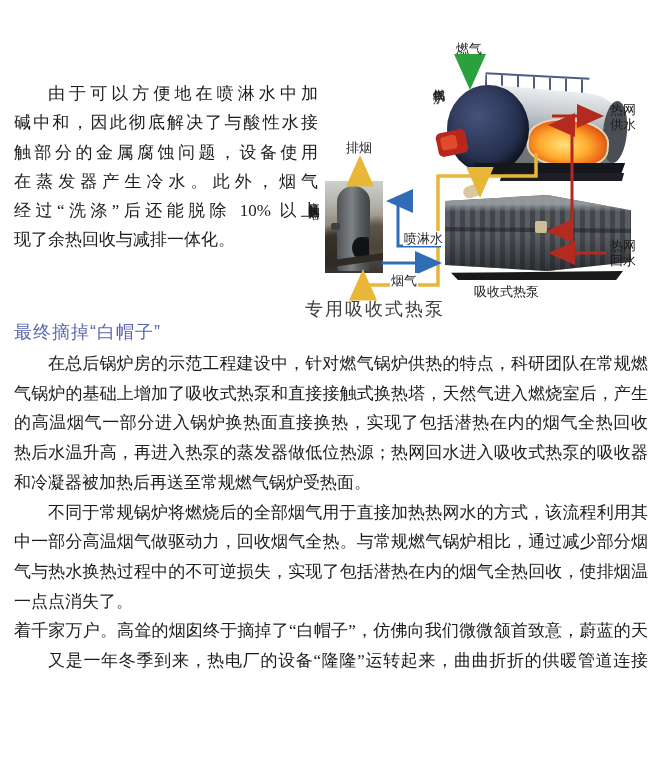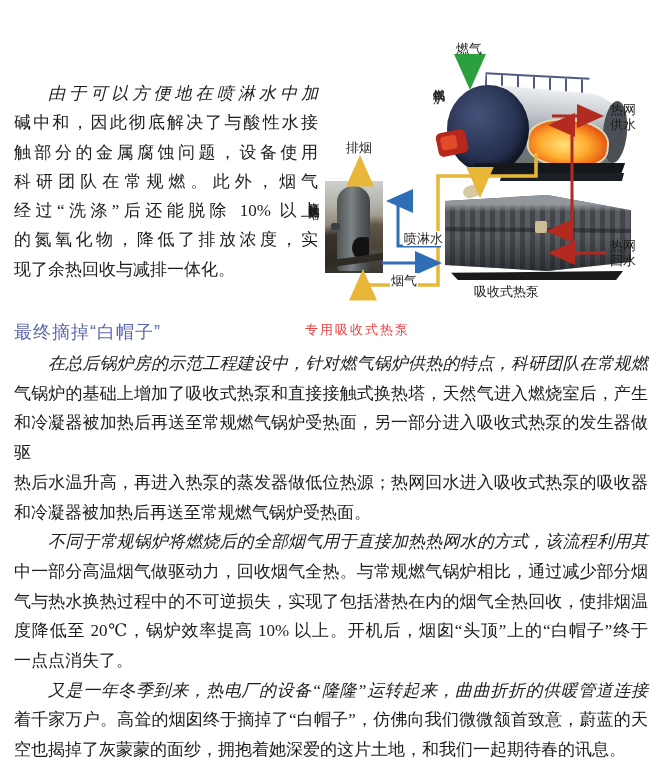--- a/index.html
+++ b/index.html
@@ -6,30 +6,30 @@
   body { width:661px; height:760px; position:relative; background:#ffffff; overflow:hidden;
          font-family:"Liberation Sans","DejaVu Sans",sans-serif; }
   .abs { position:absolute;margin-top:29px; }
 
   
   .serif { font-family:"Liberation Serif","DejaVu Serif",serif; color:#1c1c1c; }
   .leftcol  { left:14px; top:50px;  width:304px; font-size:17px; line-height:29.3px; }
   .bodycol  { left:14px; top:320px; width:634px; font-size:17px; line-height:29.7px; }
   .ln { text-align:justify; text-align-last:justify; white-space:normal; }
   .ln.end { text-align-last:left; }
-  .ln.ind { text-indent:2em;font-style:italic; }
+  .ln.ind { text-indent:2em; }
   .section-heading { left:14px; top:291px; font-size:18px; font-weight:normal; color:#5a67ae; letter-spacing:1px; }
 
   
   .diagram { left:300px; top:0; width:361px; height:300px; }
   .dlabel { position:absolute; font-size:13px; color:#1b1b1b; white-space:nowrap; line-height:15px; }
   .dlabel.small { font-size:12px; }
   .dlabel.bg { background:#fff; padding:0 1px; }
   .vtext { writing-mode:vertical-rl; letter-spacing:1px; }
-  .caption { position:absolute; left:5px; top:292px; font-size:13px; color:#ef4444; letter-spacing:2px; }
+  .caption { position:absolute; left:5px; top:268px; font-size:18px; color:#404040; letter-spacing:2px; }
   svg.pipes { position:absolute; left:0; top:0; z-index:5; }
 
   
   .boiler { position:absolute; left:145px; top:46px; width:190px; height:106px; z-index:2; }
   .boiler .shell { position:absolute; left:8px; top:14px; width:172px; height:80px; border-radius:40px;
     transform:rotate(5deg);
     background:linear-gradient(180deg,#eceef0 0%,#c2c7cc 30%,#9aa0a7 55%,#70757c 78%,#545920 200%); }
   .boiler .endcap { position:absolute; left:158px; top:26px; width:24px; height:62px; border-radius:50%;
     background:#4a4f55; transform:rotate(5deg); }
   .boiler .face { position:absolute; left:2px; top:10px; width:82px; height:88px; border-radius:50%;
@@ -77,42 +77,39 @@
     background:radial-gradient(circle at 60% 50%,#111214 0 60%,#2a2c2e 100%); }
   .tower .pipe { position:absolute; left:-4px; top:76px; width:66px; height:7px; background:#2f2c27; transform:rotate(-8deg); }
 </style>
 </head>
 <body>
 
 <div class="abs serif leftcol">
     <div class="ln ind">由于可以方便地在喷淋水中加</div>
     <div class="ln">碱中和，因此彻底解决了与酸性水接</div>
     <div class="ln">触部分的金属腐蚀问题，设备使用</div>
-    <div class="ln">科研团队在常规燃。此外，烟气</div>
+    <div class="ln">在蒸发器产生冷水。此外，烟气</div>
     <div class="ln">经过“洗涤”后还能脱除 10% 以上</div>
-    <div class="ln">的氮氧化物，降低了排放浓度，实</div>
     <div class="ln end">现了余热回收与减排一体化。</div>
   </div>
 
 <div class="abs section-heading">最终摘掉“白帽子”</div>
 
 <div class="abs serif bodycol">
     <div class="ln ind">在总后锅炉房的示范工程建设中，针对燃气锅炉供热的特点，科研团队在常规燃</div>
     <div class="ln">气锅炉的基础上增加了吸收式热泵和直接接触式换热塔，天然气进入燃烧室后，产生</div>
-    <div class="ln">和冷凝器被加热后再送至常规燃气锅炉受热面，另一部分进入吸收式热泵的发生器做驱</div>
+    <div class="ln">的高温烟气一部分进入锅炉换热面直接换热，实现了包括潜热在内的烟气全热回收</div>
     <div class="ln">热后水温升高，再进入热泵的蒸发器做低位热源；热网回水进入吸收式热泵的吸收器</div>
     <div class="ln end">和冷凝器被加热后再送至常规燃气锅炉受热面。</div>
     <div class="ln ind">不同于常规锅炉将燃烧后的全部烟气用于直接加热热网水的方式，该流程利用其</div>
     <div class="ln">中一部分高温烟气做驱动力，回收烟气全热。与常规燃气锅炉相比，通过减少部分烟</div>
     <div class="ln">气与热水换热过程中的不可逆损失，实现了包括潜热在内的烟气全热回收，使排烟温</div>
-    <div class="ln">度降低至 20℃，锅炉效率提高 10% 以上。开机后，烟囱“头顶”上的“白帽子”终于</div>
     <div class="ln end">一点点消失了。</div>
+    <div class="ln">着千家万户。高耸的烟囱终于摘掉了“白帽子”，仿佛向我们微微颔首致意，蔚蓝的天</div>
     <div class="ln ind">又是一年冬季到来，热电厂的设备“隆隆”运转起来，曲曲折折的供暖管道连接</div>
-    <div class="ln">着千家万户。高耸的烟囱终于摘掉了“白帽子”，仿佛向我们微微颔首致意，蔚蓝的天</div>
-    <div class="ln end">空也揭掉了灰蒙蒙的面纱，拥抱着她深爱的这片土地，和我们一起期待春的讯息。</div>
   </div>
 
 <div class="abs diagram">
 
   <div class="boiler">
     <div class="rail"></div>
     <div class="shell"></div>
     <div class="endcap"></div>
     <div class="flame"></div>
     <div class="face"></div>

